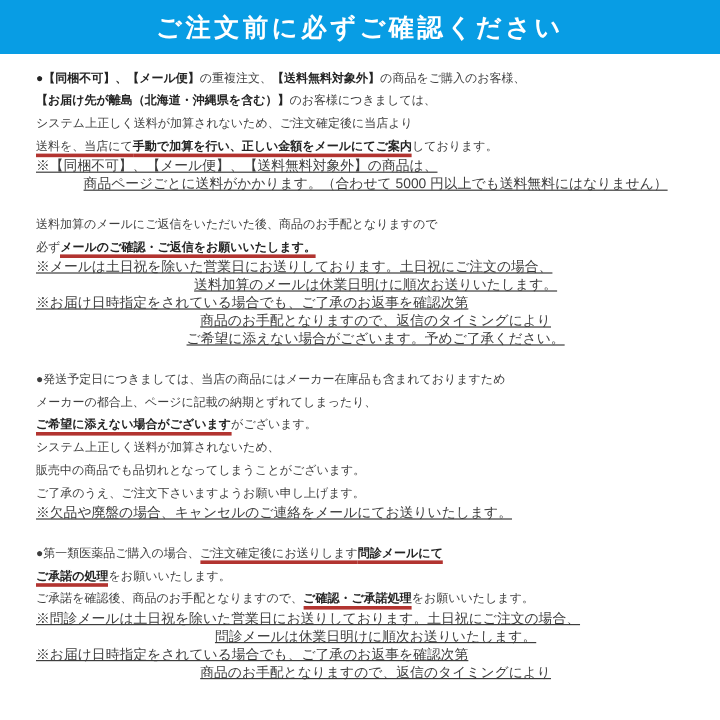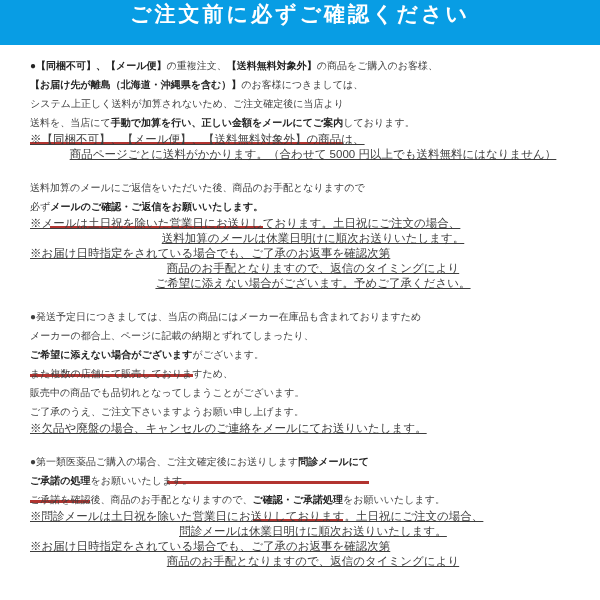--- a/index.html
+++ b/index.html
@@ -2,33 +2,33 @@
 <html lang="ja" style="--accent: #089de4; --underline: #b23430;"><head>
 <meta charset="utf-8">
 <style>
   html,body { margin:0; padding:0; }
   .page {
     position:relative; width:600px; height:600px; background:#ffffff;
     font-family:"Liberation Sans", sans-serif; overflow:hidden; box-sizing:border-box;
   }
   .banner {
     height:45px; background:var(--accent,#089de4); color:#ffffff;
-    display:flex; align-items:flex-start; justify-content:center;
+    display:flex; align-items:center; justify-content:center;
     font-size:21px; font-weight:bold; letter-spacing:3px;
   }
   .body { padding:11px 16px 0 30px; color:#3e3e3e; }
   .sec { margin:0 0 16px 0; }
   .sec p { margin:0; }
   p.main { font-size:10px; line-height:19px; }
   p.note { font-size:11.5px; line-height:15px;text-decoration:underline; }
   p.note.indent { padding-left:12px;text-align:center; }
   .bold { font-weight:bold; color:#242424; }
   .redline {
     border-bottom:3px solid var(--underline,#b23430);
-    padding-bottom:14px;
+    padding-bottom:0px;
   }
 </style>
 </head>
 <body>
 
 <div class="page">
   <div class="banner">
     <span>ご注文前に必ずご確認ください</span>
   </div>
   <div class="body" style="color: rgb(62, 62, 62);">
@@ -46,21 +46,21 @@
         <p class="note"><span>※メールは土日祝を除いた営業日にお送りしております。土日祝にご注文の場合、</span></p>
         <p class="note indent"><span>送料加算のメールは休業日明けに順次お送りいたします。</span></p>
         <p class="note"><span>※お届け日時指定をされている場合でも、ご了承のお返事を確認次第</span></p>
         <p class="note indent"><span>商品のお手配となりますので、返信のタイミングにより</span></p>
         <p class="note indent"><span>ご希望に添えない場合がございます。予めご了承ください。</span></p>
       </section>
       <section class="sec">
         <p class="main"><span>●発送予定日につきましては、当店の商品にはメーカー在庫品も含まれておりますため</span></p>
         <p class="main"><span>メーカーの都合上、ページに記載の納期とずれてしまったり、</span></p>
         <p class="main"><span class="bold redline">ご希望に添えない場合がございます</span><span>がございます。</span></p>
-        <p class="main"><span>また複数の店舗にて販売しておりますため、</span></p>
+        <p class="main"><span>システム上正しく送料が加算されないため、</span></p>
         <p class="main"><span>販売中の商品でも品切れとなってしまうことがございます。</span></p>
         <p class="main"><span>ご了承のうえ、ご注文下さいますようお願い申し上げます。</span></p>
         <p class="note"><span>※欠品や廃盤の場合、キャンセルのご連絡をメールにてお送りいたします。</span></p>
       </section>
       <section class="sec">
         <p class="main"><span>●第一類医薬品ご購入の場合、</span><span class="redline">ご注文確定後にお送りします</span><span class="bold redline">問診メールにて</span></p>
         <p class="main"><span class="bold redline">ご承諾の処理</span><span>をお願いいたします。</span></p>
         <p class="main"><span>ご承諾を確認後、商品のお手配となりますので、</span><span class="bold redline">ご確認・ご承諾処理</span><span>をお願いいたします。</span></p>
         <p class="note"><span>※問診メールは土日祝を除いた営業日にお送りしております。土日祝にご注文の場合、</span></p>
         <p class="note indent"><span>問診メールは休業日明けに順次お送りいたします。</span></p>

